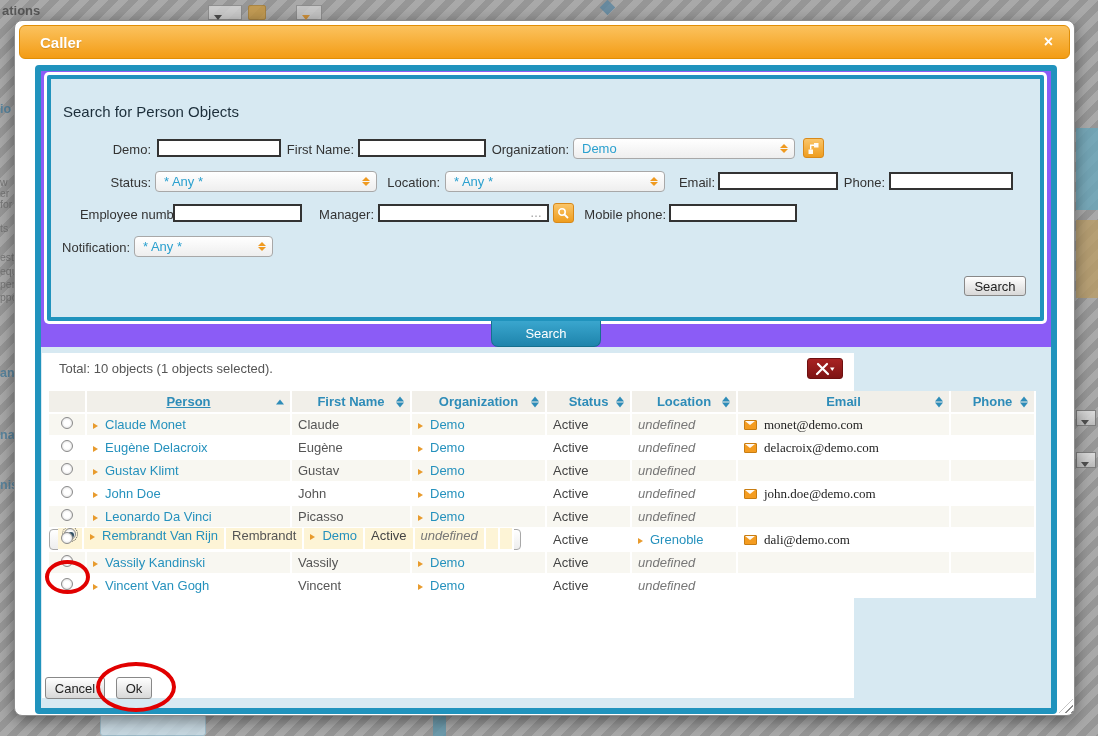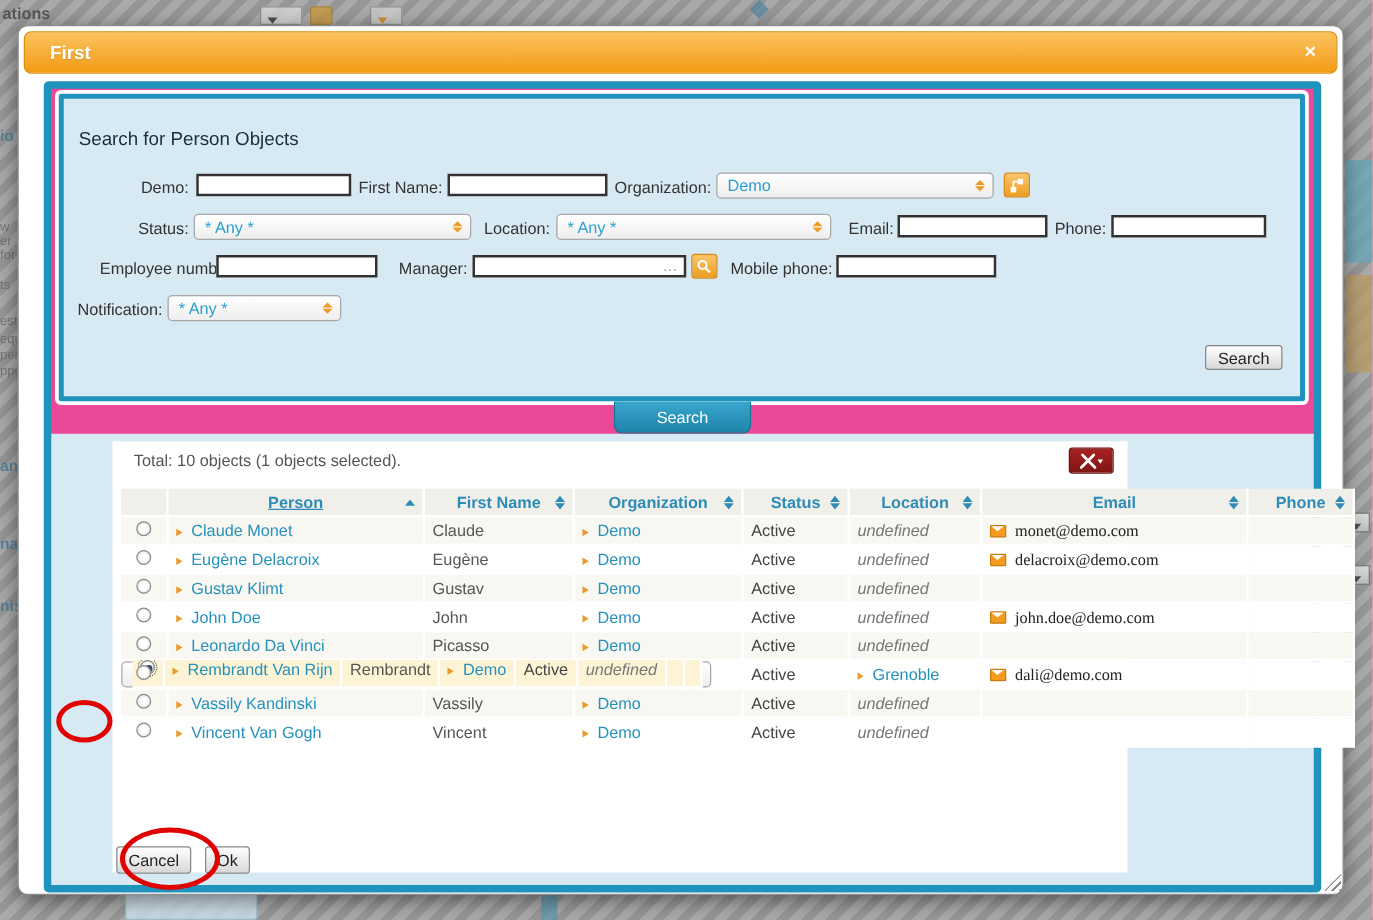--- a/index.html
+++ b/index.html
@@ -32,21 +32,21 @@
   .dialog { position:absolute; z-index:10; left:14px; top:20px; width:1061px; height:696px;
             background:#fff; border:1px solid #8d8d8d; border-radius:8px;
             box-shadow:0 4px 16px rgba(0,0,0,.45); }
   .titlebar { position:absolute; left:4px; right:4px; top:4px; height:34px;
               background:linear-gradient(#fbc25e, #f39c15); border:1px solid #e08e06; border-radius:6px;
               display:flex; align-items:center; }
   .titlebar .title { color:#fff; font-weight:bold; font-size:15px; margin-left:20px; text-shadow:0 1px 1px rgba(0,0,0,.15); }
   .titlebar .close { margin-left:auto; margin-right:16px; color:#fff; font-weight:bold; font-size:16px; line-height:16px; cursor:pointer; }
 
   .frame { position:absolute; left:20px; top:44px; width:1022px; height:649px;
-           border:6px solid #2093bd; border-radius:4px; background:#ec4899; }
+           border:6px solid #2093bd; border-radius:4px; background:#8b5cf6; }
 
   
   .search-panel { position:absolute; left:6px; top:4px; width:997px; height:246px;
                   background:#d7e9f2; border:4px solid #2093bd; box-shadow:0 0 0 3px #fff; border-radius:2px; }
   .sp-heading { position:absolute; left:12px; top:24px; font-size:15px; color:#1c2e3a; }
   .lbl { position:absolute; font-size:13px; color:#333; text-align:right; white-space:nowrap; }
   .tin { position:absolute; height:18px; border:2px solid #333; background:#fff; font-size:12px; padding:0 3px; font-family:"Liberation Sans",sans-serif; }
   .sel { position:absolute; height:21px; background:linear-gradient(#ffffff,#eeeeee); border:1px solid #a8a8a8; border-radius:4px;
          display:flex; align-items:center; padding:0 6px 0 8px; font-size:13px; color:#2aa0cf; }
   .sel .updown { margin-left:auto; display:flex; flex-direction:column; gap:1px; }
@@ -54,21 +54,21 @@
   .tri-dn { width:0; height:0; border-left:4px solid transparent; border-right:4px solid transparent; border-top:4px solid #ef9a20; }
   .obtn { position:absolute; width:21px; height:20px; border:1px solid #d8891a; border-radius:3px;
           background:linear-gradient(#fac569,#ee9d1f); display:flex; align-items:center; justify-content:center; cursor:pointer; }
   .dots { margin-left:auto; color:#999; font-size:12px; }
   .grey-btn { position:absolute; height:20px; background:linear-gradient(#ffffff,#d8d8d8); border:1px solid #888; border-radius:3px;
               font-size:13px; color:#222; display:flex; align-items:center; justify-content:center; cursor:pointer; }
   .search-tab { position:absolute; left:450px; top:250px; width:110px; height:26px;
                 background:linear-gradient(#3aa6ce,#1e84ac); border:1px solid #16708f; border-top:none;
                 border-radius:0 0 7px 7px; color:#fff; font-size:13px; display:flex; align-items:center; justify-content:center; cursor:pointer; }
   .lower { position:absolute; left:0; top:276px; width:1010px; height:361px; background:#d7e9f2; }
-  .results { position:absolute; left:1px; top:282px; width:812px; height:345px; background:#fff;margin-left:48px; }
+  .results { position:absolute; left:1px; top:282px; width:812px; height:345px; background:#fff; }
   .total { position:absolute; left:17px; top:8px; font-size:13px; color:#555; }
   .tools-btn { position:absolute; right:11px; top:5px; width:36px; height:21px; border-radius:3px;
                background:linear-gradient(#a82222,#7e1414); border:1px solid #6e1010;
                display:flex; align-items:center; justify-content:center; cursor:pointer; }
 
   
   table.grid { position:absolute; left:7px; top:38px; width:987px; table-layout:fixed; border-collapse:separate; border-spacing:0; }
   .grid th, .grid td { height:23px; border-right:2px solid #fff; border-bottom:2px solid #fff;
                        padding:0 6px; font-size:13px; white-space:nowrap; overflow:hidden; text-align:left; vertical-align:middle; }
   .grid th { background:#f1efe9; color:#2e8cb8; font-weight:bold; text-align:center; position:relative; cursor:pointer; }
@@ -146,21 +146,21 @@
 <div class="frag frag-left" style="top:251px">ests</div>
 <div class="frag frag-left" style="top:265px">equ</div>
 <div class="frag frag-left" style="top:278px">pen</div>
 <div class="frag frag-left" style="top:291px">ppo</div>
 <div class="frag frag-left blue" style="top:366px">an</div>
 <div class="frag frag-left blue" style="top:428px">na</div>
 <div class="frag frag-left blue" style="top:478px">nis</div>
 
 <div class="dialog">
   <div class="titlebar">
-    <span class="title">First</span>
+    <span class="title">Caller</span>
     <span class="close">×</span>
   </div>
 
   <div class="frame">
 
     <div class="search-panel">
       <div class="sp-heading">Search for Person Objects</div>
 
       <div class="lbl f-name-lbl">Demo:</div>
       <input class="tin f-name-in" style="">

